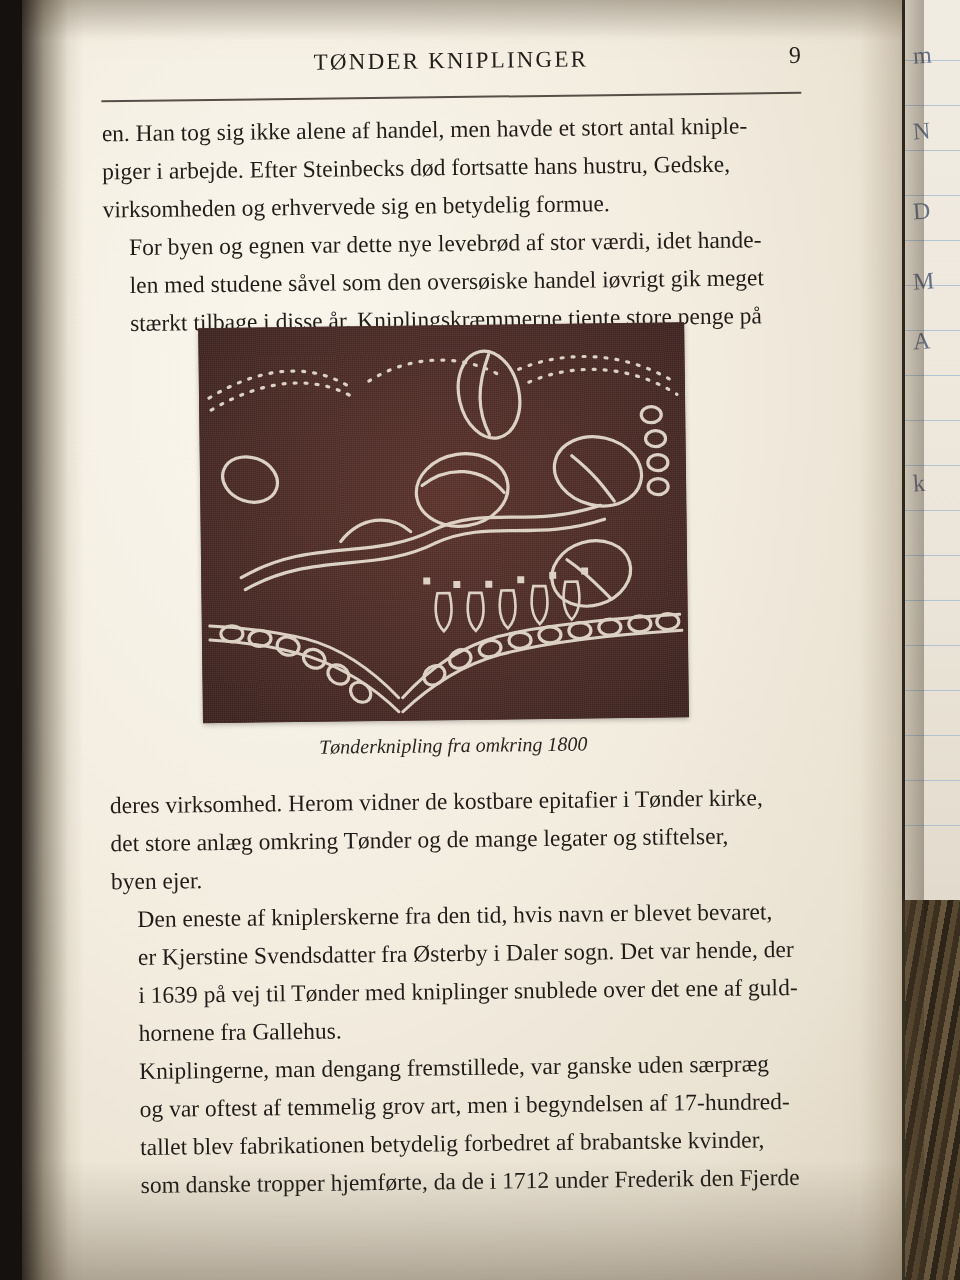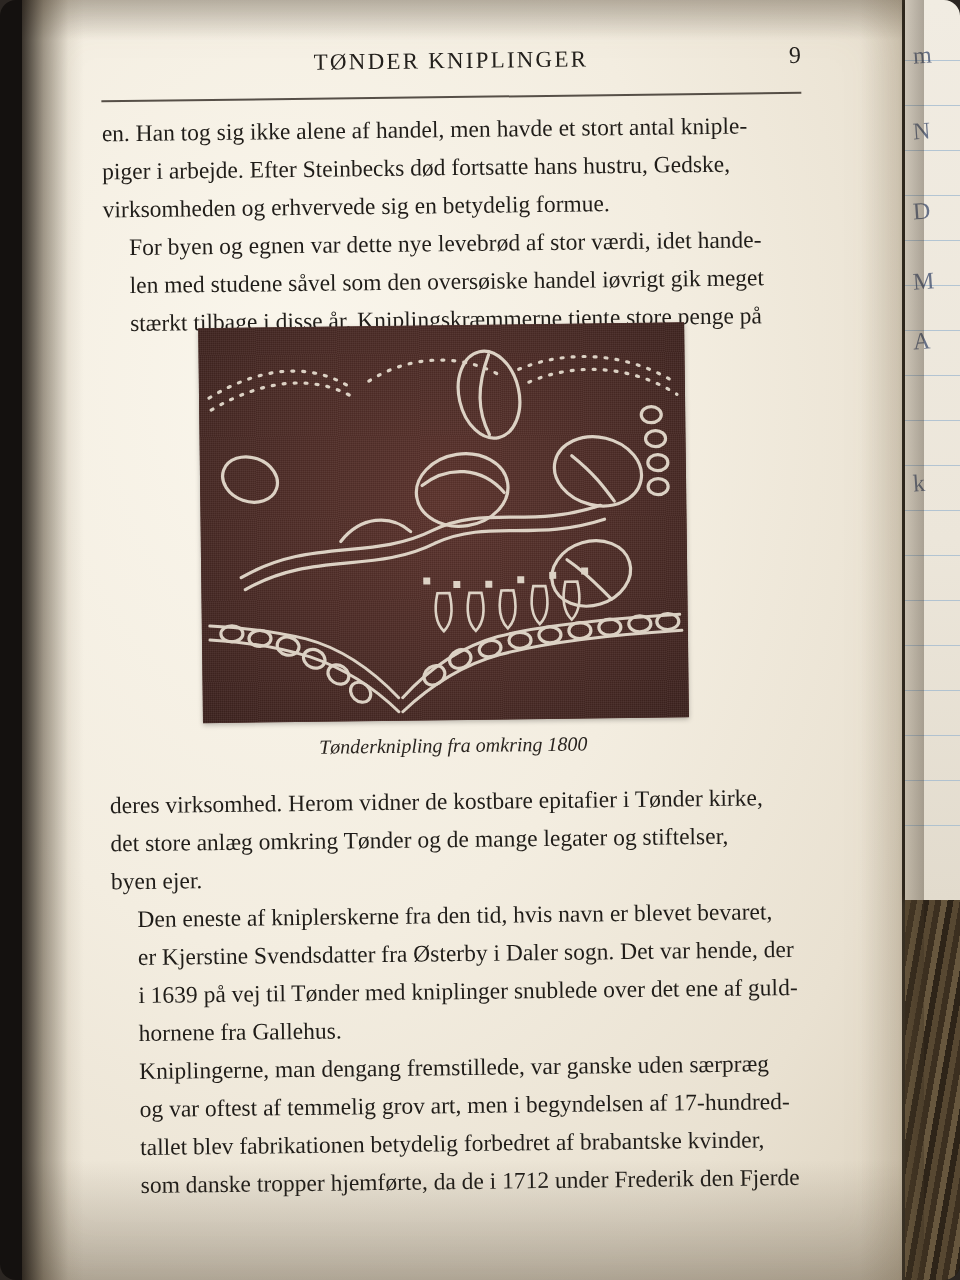--- a/index.html
+++ b/index.html
@@ -13,21 +13,20 @@
     overflow: hidden;
     font-family: "Liberation Serif", serif;
   }
 
   #scene {
     position: relative;
     width: 960px;
     height: 1280px;
     background: #14110f;
     overflow: hidden;
-    border-radius: 16px;
   }
 
   
   .desk {
     position: absolute;
     top: 0; left: 880px;
     width: 80px; height: 1280px;
     background: linear-gradient(90deg,#3a3228 0%, #2a241c 40%, #1a1713 100%);
   }
   .notebook {

